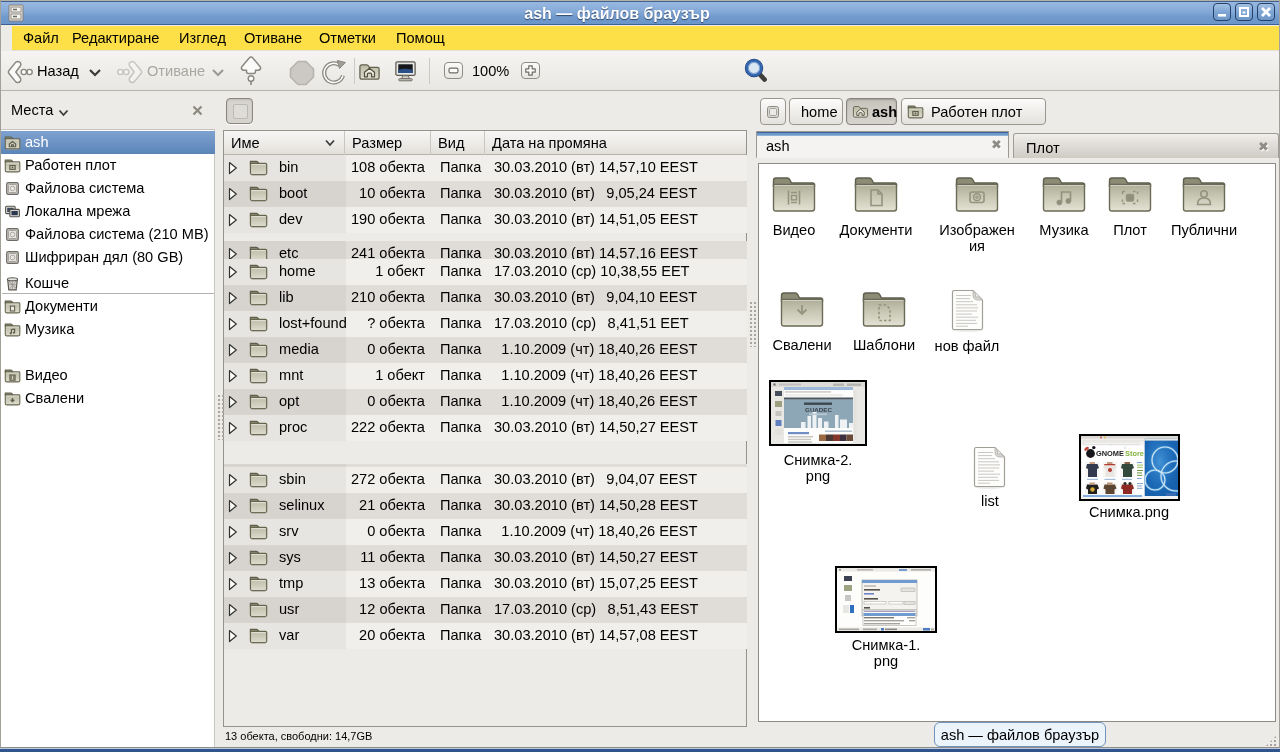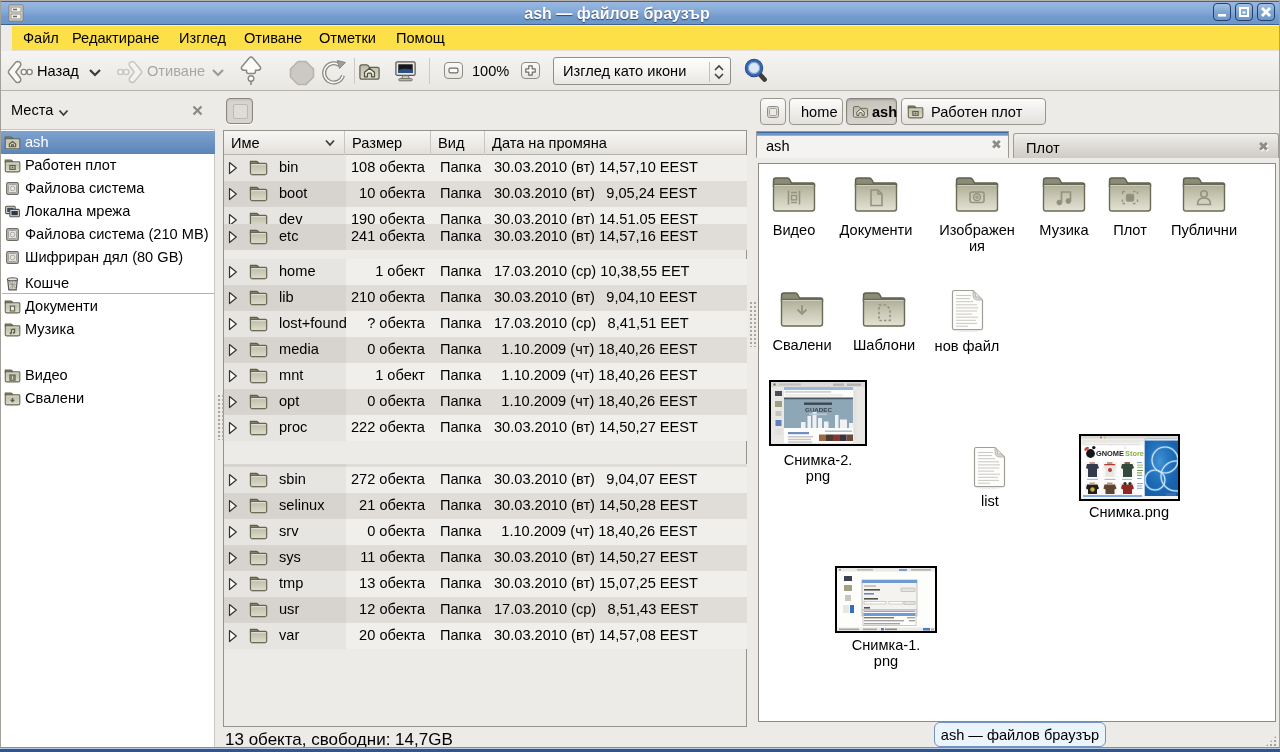--- a/index.html
+++ b/index.html
@@ -52,21 +52,21 @@
 .trow{position:absolute;left:0;width:523px;height:26px;font-size:14.6px}
 .trow.rl{background:linear-gradient(90deg,#e7e5e1 0,#e7e5e1 122px,#f1efec 122px)}
 .trow.rd{background:linear-gradient(90deg,#d7d4d0 0,#d7d4d0 122px,#e0ddd9 122px)}
 .exp{position:absolute;left:4px;top:6px;width:10px;height:14px}
 .fmini{position:absolute;left:25px;top:3px;width:19px;height:19px}
 .trow .nm{position:absolute;left:55px;top:4px}
 .trow .sz{position:absolute;left:126px;top:4px;width:75px;text-align:right}
 .trow .vd{position:absolute;left:216px;top:4px}
 .trow .dt{position:absolute;left:270px;top:4px;white-space:pre}
 #midstatus{position:absolute;left:0;top:636px;width:526px;height:21px;background:#edebe7}
-#midstatus span{position:absolute;left:3px;top:3px;font-size:17px}
+#midstatus span{position:absolute;left:3px;top:3px;font-size:11px}
 
 
 #rightpane{position:absolute;left:755px;top:91px;width:525px;height:657px}
 .crumb{position:absolute;top:7px;height:27px;border:1px solid #9b978f;border-radius:4px;background:linear-gradient(#fcfcfb,#efedea 55%,#e4e2dd)}
 .crumb svg{position:absolute;left:5px;top:4px}
 .crumb span{position:absolute;top:5px;font-size:14.6px;white-space:nowrap}
 .crumb.active{background:linear-gradient(#c6c2bc,#cfccc6 45%,#d7d4cf);border-color:#88847d;box-shadow:inset 0 1px 2px rgba(0,0,0,.22)}
 .crumb.active span{font-weight:bold}
 
 #tabbar{position:absolute;left:0px;top:40px;width:525px;height:30px}
@@ -284,27 +284,20 @@
         <use href="#computer"></use>
       </svg>
  <div class="tsep" style="left:429px"></div>
  <div class="zbtn" style="left:444px"><svg width="17" height="15" viewBox="0 0 17 15">
           <rect x="4" y="5.2" width="9" height="4.6" rx="1.6" fill="#fbfbfa" stroke="#6f6c66" stroke-width="1.2"></rect>
         </svg></div>
  <span class="lbl" style="left:472px">100%</span>
  <div class="zbtn" style="left:521px"><svg width="17" height="15" viewBox="0 0 17 15">
           <path d="M6.8 2.8 L10.2 2.8 L10.2 5.8 L13.2 5.8 L13.2 9.2 L10.2 9.2 L10.2 12.2 L6.8 12.2 L6.8 9.2 L3.8 9.2 L3.8 5.8 L6.8 5.8 Z" fill="#fbfbfa" stroke="#6f6c66" stroke-width="1.2" stroke-linejoin="round"></path>
         </svg></div>
- <div id="combo">
-  <span class="ct">Изглед като икони</span>
-  <div class="cd"></div>
-  <svg style="position:absolute;right:5px;top:6px" width="12" height="16" viewBox="0 0 12 16">
-          <path d="M2 6 L6 2 L10 6 M2 10 L6 14 L10 10" fill="none" stroke="#44423e" stroke-width="1.6"></path>
-        </svg>
- </div>
  <svg style="position:absolute;left:743px;top:6px" width="26" height="28" viewBox="0 0 26 28">
         <use href="#magnifier"></use>
       </svg>
 </div>
 
 <div id="sideheader">
  <span style="position:absolute;left:10px;top:11px;font-size:14.6px">Места</span>
  <svg style="position:absolute;left:57px;top:18px" width="11" height="8" viewBox="0 0 11 8">
         <path d="M1.5 1.5 L5.5 6 L9.5 1.5" fill="none" stroke="#3a3a38" stroke-width="1.8"></path>
       </svg>
@@ -433,21 +426,21 @@
             <path d="M1.5 1.5 L8.3 7 L1.5 12.5 Z" fill="#fdfdfc" stroke="#33332f" stroke-width="1.2" stroke-linejoin="round"></path>
           </svg>
           <svg class="fmini" viewBox="0 0 16 16">
             <use href="#fm"></use>
           </svg>
           <span class="nm">dev</span>
           <span class="sz">190 обекта</span>
           <span class="vd">Папка</span>
           <span class="dt">30.03.2010 (вт) 14,51,05 EEST</span>
         </div>
-<div class="trow rd" style="top:224px">
+<div class="trow rd" style="top:241px">
           <svg class="exp" viewBox="0 0 10 14">
             <path d="M1.5 1.5 L8.3 7 L1.5 12.5 Z" fill="#fdfdfc" stroke="#33332f" stroke-width="1.2" stroke-linejoin="round"></path>
           </svg>
           <svg class="fmini" viewBox="0 0 16 16">
             <use href="#fm"></use>
           </svg>
           <span class="nm">etc</span>
           <span class="sz">241 обекта</span>
           <span class="vd">Папка</span>
           <span class="dt">30.03.2010 (вт) 14,57,16 EEST</span>

